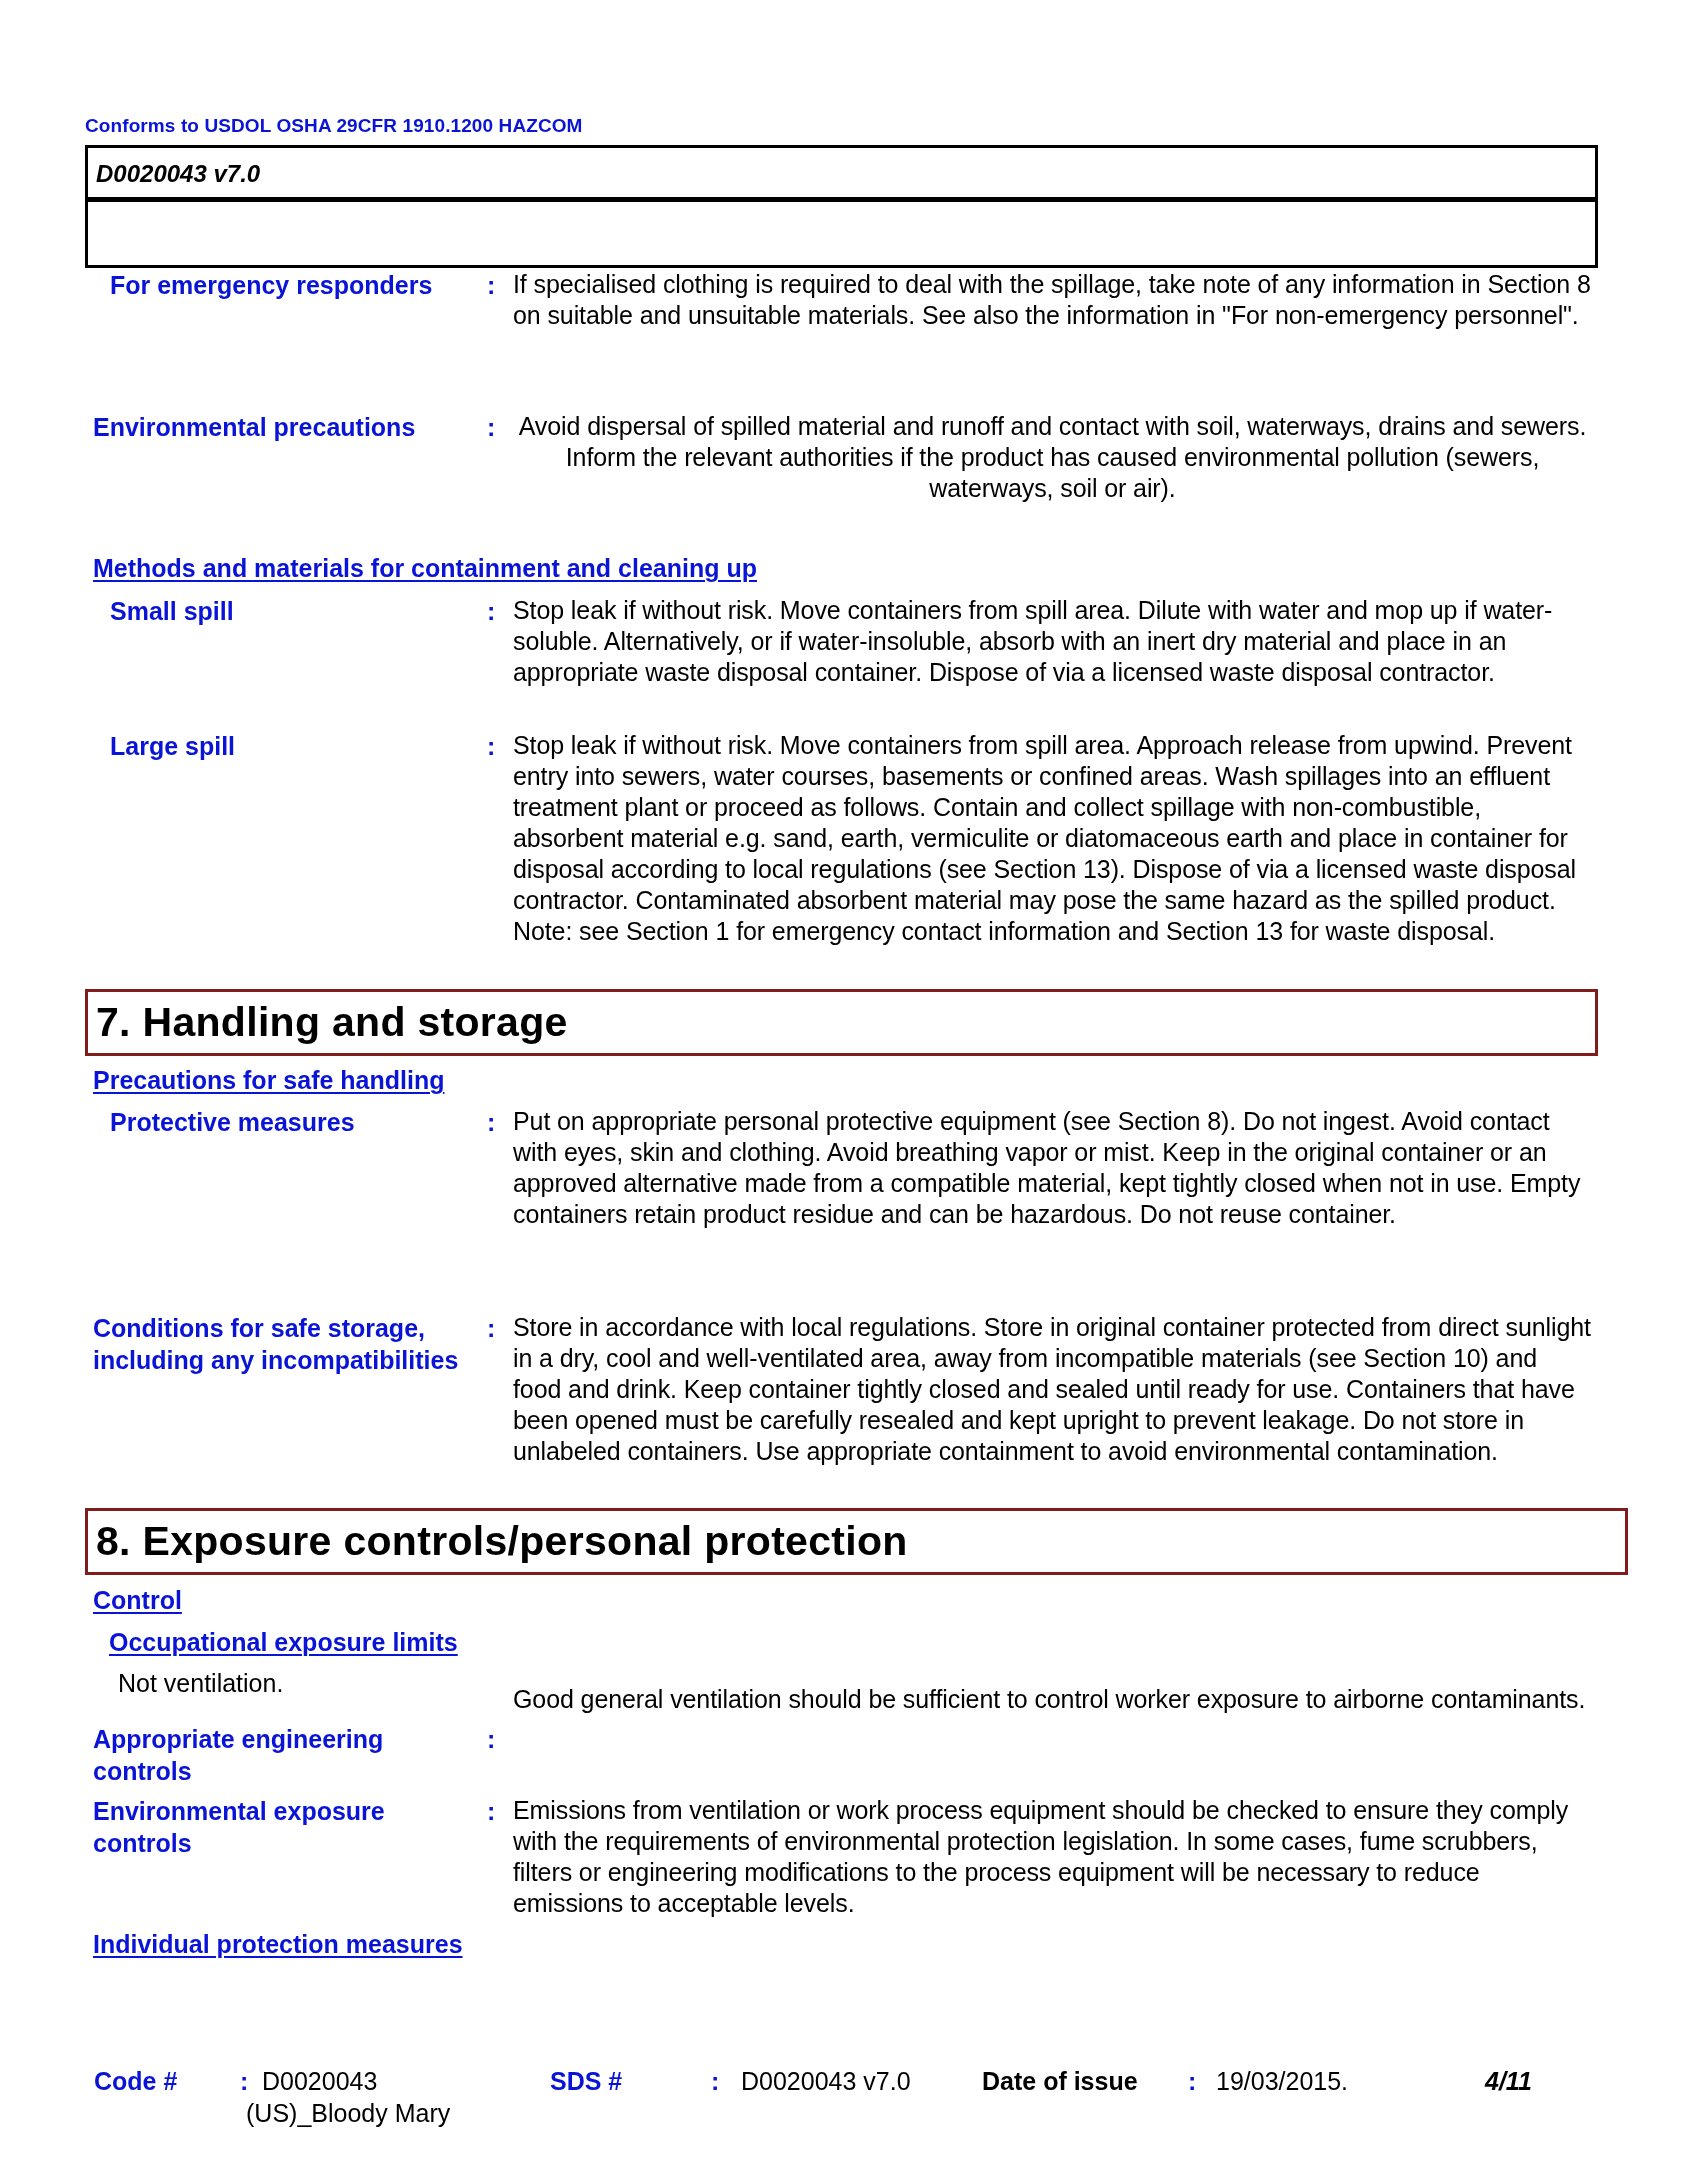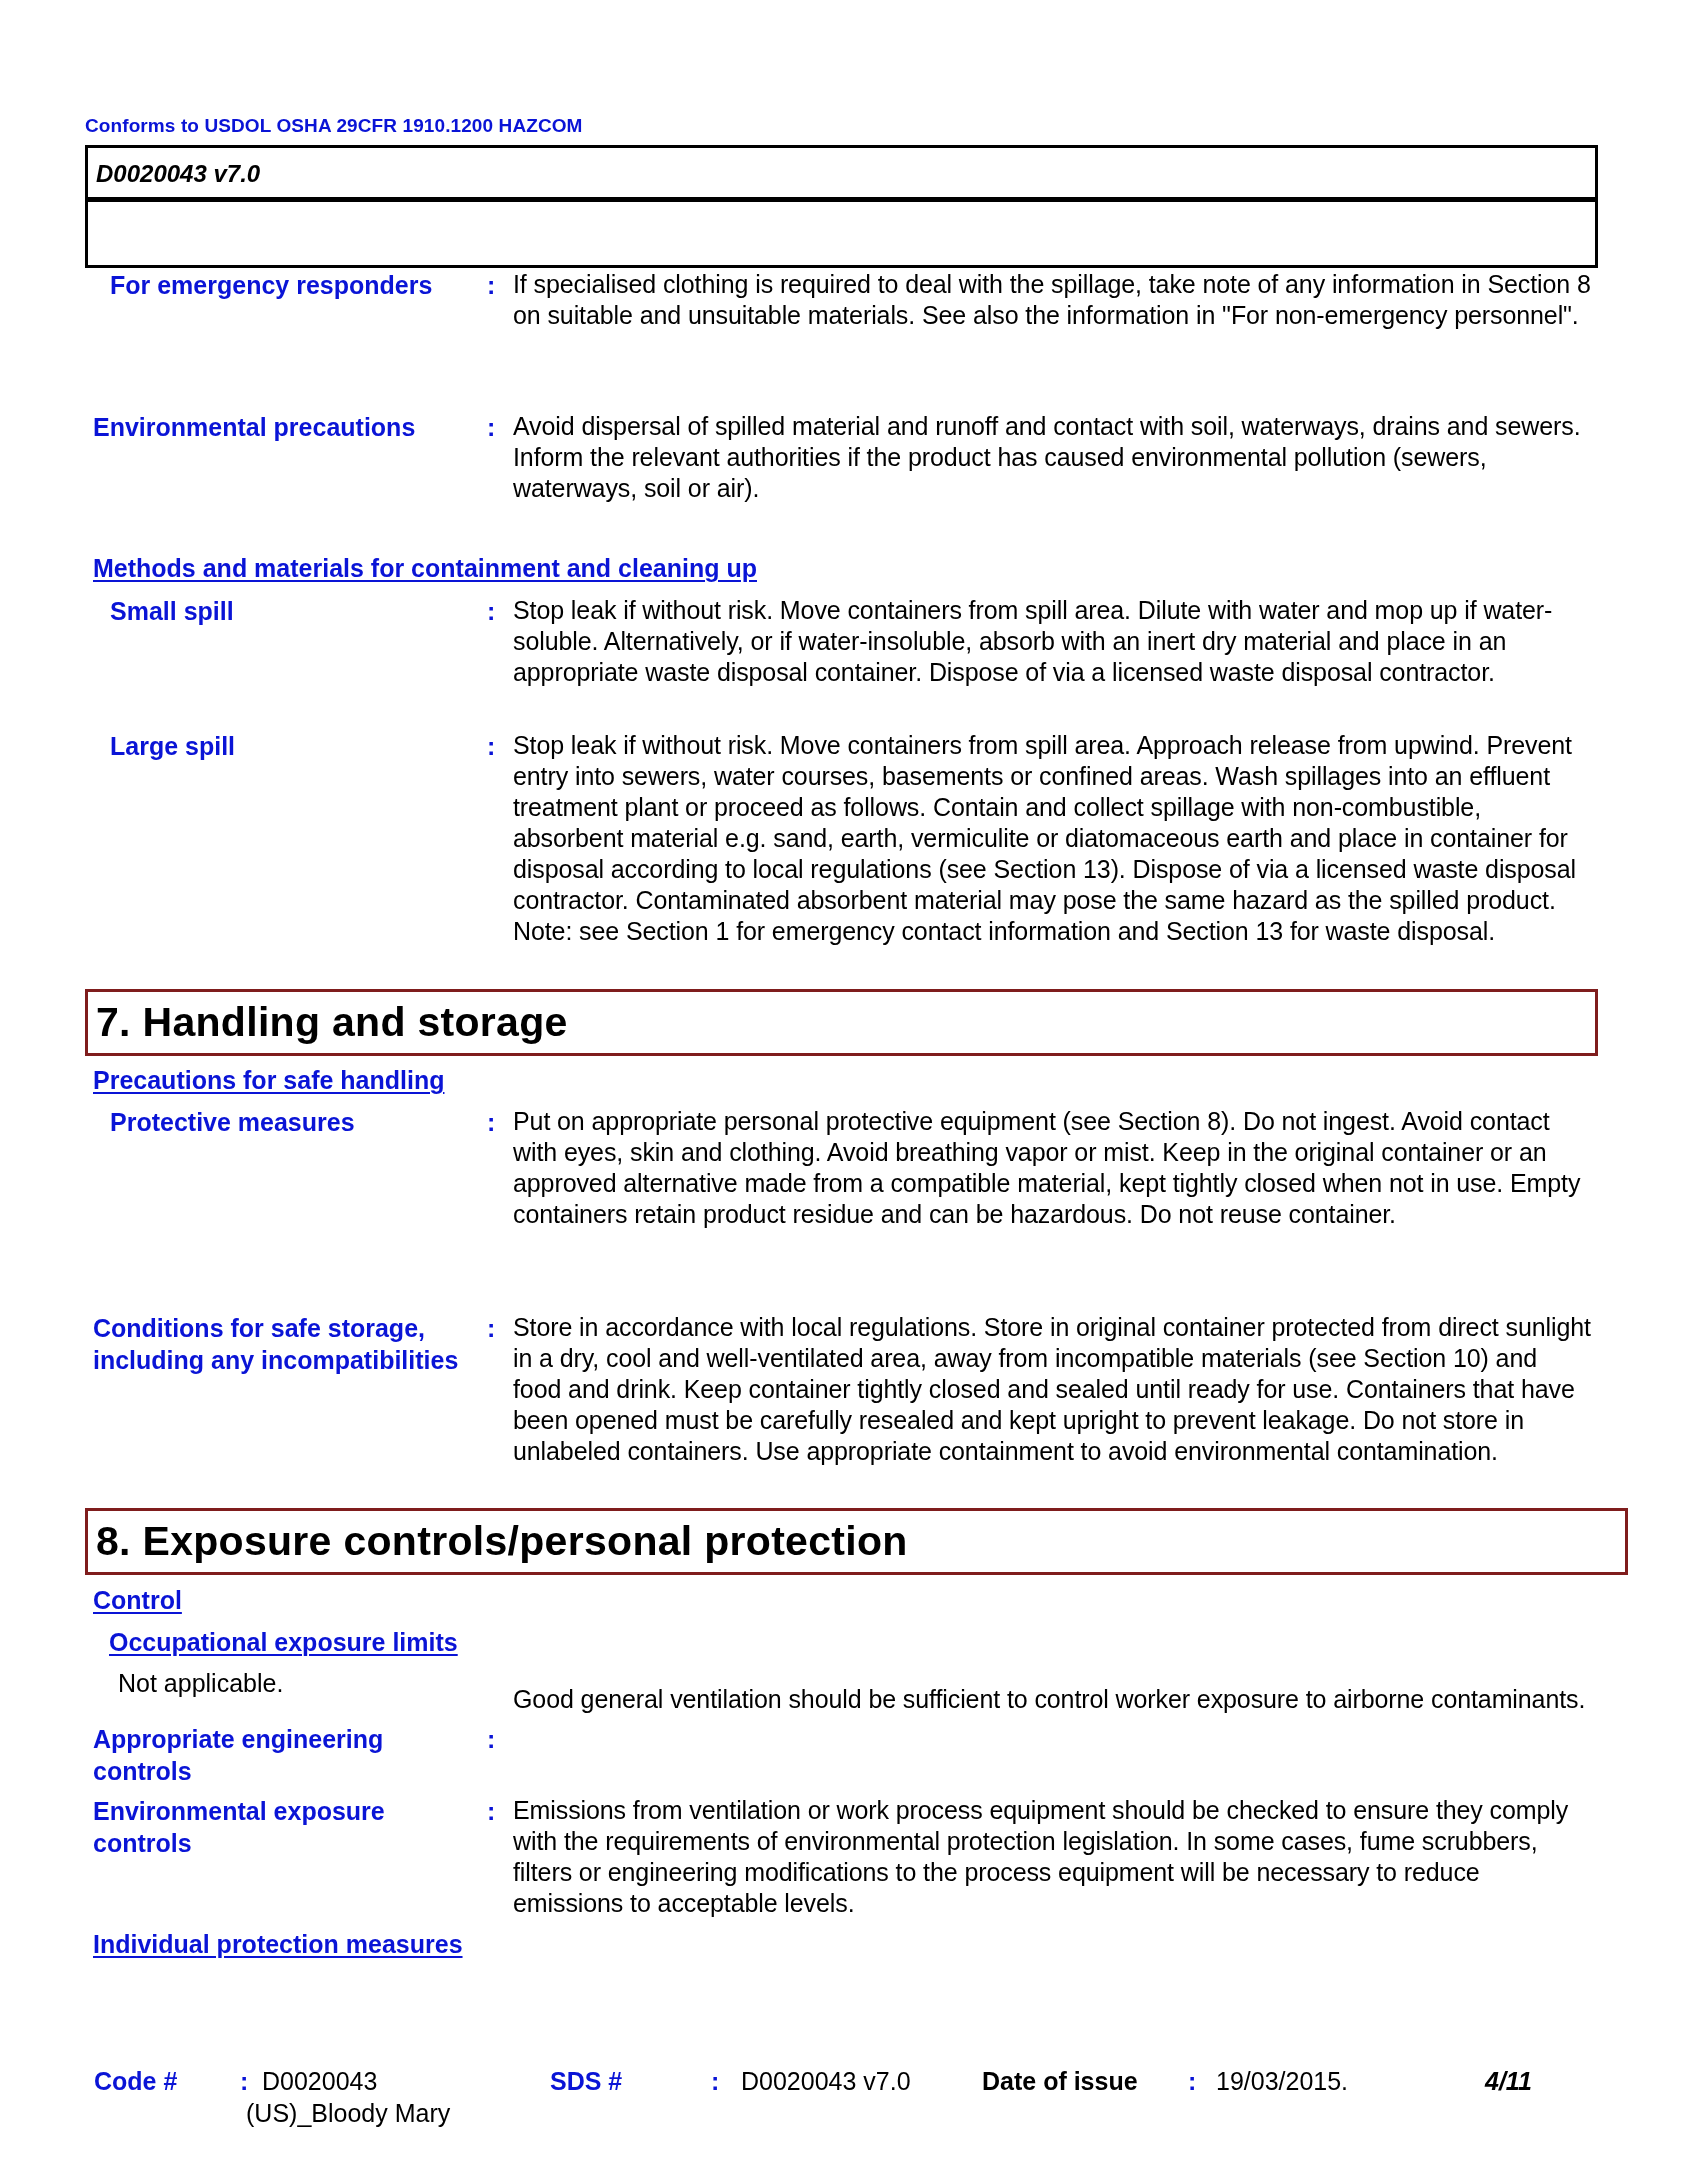--- a/index.html
+++ b/index.html
@@ -35,21 +35,21 @@
   <div class="docid">D0020043 v7.0</div>
   <div class="docdiv"></div>
 </div>
 
 <div class="abs lbl indent" style="top:269px;">For emergency responders</div>
 <div class="abs colon" style="top:269px;">:</div>
 <div class="abs val" style="top:269px;">If specialised clothing is required to deal with the spillage, take note of any information in Section 8 on suitable and unsuitable materials.  See also the information in "For non-emergency personnel".</div>
 
 <div class="abs lbl flush" style="top:411px;">Environmental precautions</div>
 <div class="abs colon" style="top:411px;">:</div>
-<div class="abs val" style="top:411px;">Avoid dispersal of spilled material and runoff and contact with soil, waterways, drains and sewers.  Inform the relevant authorities if the product has caused environmental pollution (sewers, waterways, soil or air).</div>
+<div class="abs val" style="top:411px;text-align:center;">Avoid dispersal of spilled material and runoff and contact with soil, waterways, drains and sewers.  Inform the relevant authorities if the product has caused environmental pollution (sewers, waterways, soil or air).</div>
 
 <div class="abs sub" style="left:93px; top:552px;">Methods and materials for containment and cleaning up</div>
 
 <div class="abs lbl indent" style="top:595px;">Small spill</div>
 <div class="abs colon" style="top:595px;">:</div>
 <div class="abs val" style="top:595px;">Stop leak if without risk.  Move containers from spill area.  Dilute with water and mop up if water-soluble.  Alternatively, or if water-insoluble, absorb with an inert dry material and place in an appropriate waste disposal container.  Dispose of via a licensed waste disposal contractor.</div>
 
 <div class="abs lbl indent" style="top:730px;">Large spill</div>
 <div class="abs colon" style="top:730px;">:</div>
 <div class="abs val" style="top:730px;">Stop leak if without risk.  Move containers from spill area.  Approach release from upwind.  Prevent entry into sewers, water courses, basements or confined areas.  Wash spillages into an effluent treatment plant or proceed as follows.  Contain and collect spillage with non-combustible, absorbent material e.g. sand, earth, vermiculite or diatomaceous earth and place in container for disposal according to local regulations (see Section 13).  Dispose of via a licensed waste disposal contractor.  Contaminated absorbent material may pose the same hazard as the spilled product.  Note: see Section 1 for emergency contact information and Section 13 for waste disposal.</div>
@@ -67,21 +67,21 @@
 <div class="abs lbl flush" style="top:1312px; width:376px;">Conditions for safe storage, including any incompatibilities</div>
 <div class="abs colon" style="top:1312px;">:</div>
 <div class="abs val" style="top:1312px;">Store in accordance with local regulations.  Store in original container protected from direct sunlight in a dry, cool and well-ventilated area, away from incompatible materials (see Section 10) and food and drink.  Keep container tightly closed and sealed until ready for use.  Containers that have been opened must be carefully resealed and kept upright to prevent leakage.  Do not store in unlabeled containers.  Use appropriate containment to avoid environmental contamination.</div>
 
 <div class="abs secbox" style="top:1508px;padding-left:30px;">
   <div class="sechead">8. Exposure controls/personal protection</div>
 </div>
 
 <div class="abs sub" style="left:93px; top:1584px;">Control</div>
 <div class="abs sub" style="left:109px; top:1626px;">Occupational exposure limits</div>
-<div class="abs plain" style="left:118px; top:1667px;">Not applicable.</div>
+<div class="abs plain" style="left:118px; top:1667px;">Not ventilation.</div>
 
 <div class="abs lbl flush" style="top:1723px; width:356px;">Appropriate engineering controls</div>
 <div class="abs colon" style="top:1723px;">:</div>
 <div class="abs val" style="top:1684px;">Good general ventilation should be sufficient to control worker exposure to airborne contaminants.</div>
 
 <div class="abs lbl flush" style="top:1795px; width:337px;">Environmental exposure controls</div>
 <div class="abs colon" style="top:1795px;">:</div>
 <div class="abs val" style="top:1795px;">Emissions from ventilation or work process equipment should be checked to ensure they comply with the requirements of environmental protection legislation.  In some cases, fume scrubbers, filters or engineering modifications to the process equipment will be necessary to reduce emissions to acceptable levels.</div>
 
 <div class="abs sub" style="left:93px; top:1928px;">Individual protection measures</div>

